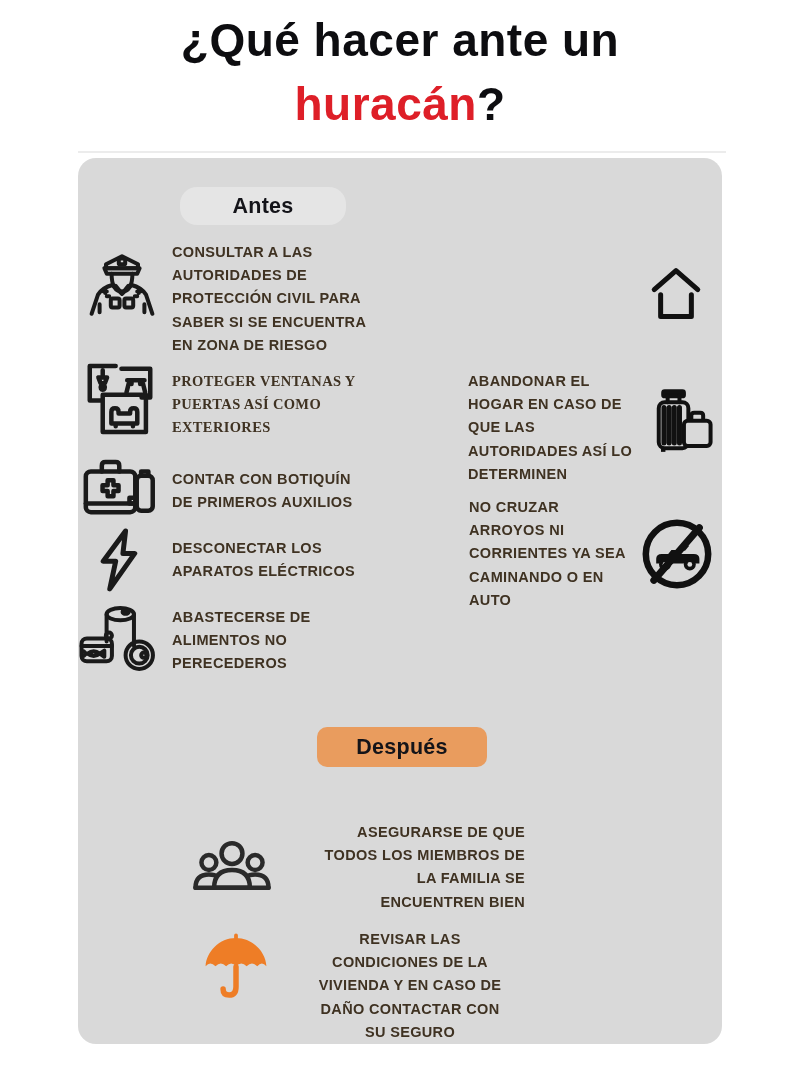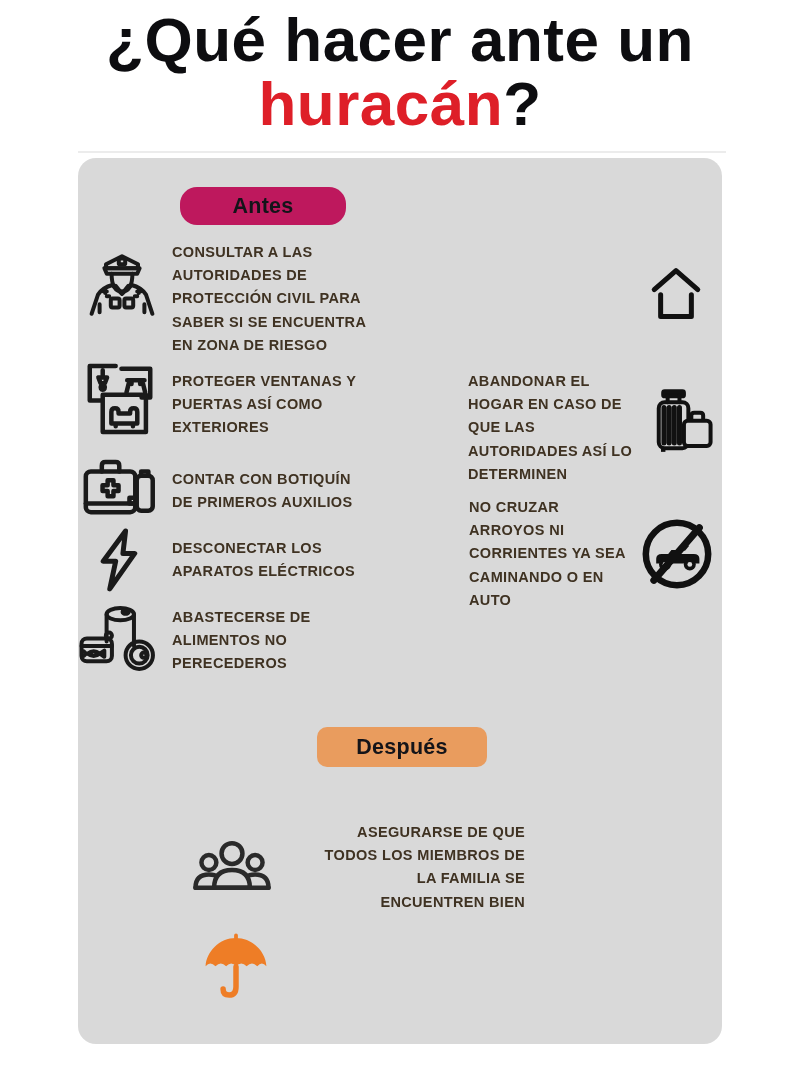--- a/index.html
+++ b/index.html
@@ -1,19 +1,19 @@
 <!DOCTYPE html>
 <html><head>
 <meta charset="utf-8">
 <style>
   html,body{margin:0;padding:0;}
   body{width:800px;height:1070px;background:#ffffff;font-family:"Liberation Sans",sans-serif;position:relative;overflow:hidden;}
   .page{position:absolute;inset:0;}
   .title{position:absolute;top:8px;left:0;width:800px;text-align:center;
-         font-size:62px;font-weight:bold;color:#0d0d10;line-height:64px;letter-spacing:.5px;}
+         font-size:46px;font-weight:bold;color:#0d0d10;line-height:64px;letter-spacing:.5px;}
   .title .red{color:#de1f28;}
   .divider{position:absolute;top:151px;left:78px;width:648px;height:2px;background:#ececec;}
   .card{position:absolute;left:78px;top:158px;width:644px;height:886px;background:#d9d9d9;border-radius:18px;}
   .pill{position:absolute;display:flex;align-items:center;justify-content:center;
         border-radius:10px;font-size:21.5px;font-weight:bold;color:#141419;letter-spacing:.3px;}
   .pill.antes{left:180px;top:187px;width:166px;height:38px;}
   .pill.durante{left:488px;top:188px;width:168px;height:38px;}
   .pill.despues{left:317px;top:727px;width:170px;height:40px;}
   .txt{position:absolute;font-size:14.5px;font-weight:bold;line-height:23.2px;
        letter-spacing:.35px;color:#3f3222;white-space:pre-line;}
@@ -29,21 +29,21 @@
 
   <div class="title">
     <span>¿Qué hacer ante un</span><br>
     <span class="red">huracán</span><span>?</span>
   </div>
 
   <div class="divider"></div>
 
   <div class="card"></div>
 
-  <div class="pill antes" style="background: #be185d; border-radius: 17px;">Antes</div>
+  <div class="pill antes" style="background: #e5e5e5; border-radius: 17px;">Antes</div>
   <div class="pill despues" style="background: rgb(233, 156, 94);">Después</div>
 
   <span class="icon" style="left:82px;top:243px;width:80px;height:84px;">
     <svg viewBox="0 0 100 104" fill="none" stroke="#1a1a1a" stroke-width="4" stroke-linecap="round" stroke-linejoin="round">
       <path d="M30 26 L50 16 L70 26 L70 31 L30 31 Z"></path>
       <rect x="46" y="19" width="8" height="7" rx="1"></rect>
       <path d="M28 31 H72 L69 38 H31 Z"></path>
       <path d="M37 38 Q37 60 50 60 Q63 60 63 38"></path>
       <path d="M12 88 L20 64 Q26 55 38 52 L50 63 L62 52 Q74 55 80 64 L88 88"></path>
       <path d="M42 53 L50 63 L58 53"></path>
@@ -92,21 +92,21 @@
       <circle cx="80" cy="70" r="11"></circle>
       <circle cx="86" cy="70" r="3.5"></circle>
     </svg>
   </span>
 
   <div class="txt" style="left:172px;top:241px;width:210px;">CONSULTAR A LAS
 AUTORIDADES DE
 PROTECCIÓN CIVIL PARA
 SABER SI SE ENCUENTRA
 EN ZONA DE RIESGO</div>
-  <div class="txt" style="left:172px;top:370px;width:215px;">PROTEGER VENTANAS Y
+  <div class="txt" style="left:172px;top:370px;width:215px;font-family:Liberation Serif, serif;">PROTEGER VENTANAS Y
 PUERTAS ASÍ COMO
 EXTERIORES</div>
   <div class="txt" style="left:172px;top:468px;width:225px;">CONTAR CON BOTIQUÍN
 DE PRIMEROS AUXILIOS</div>
   <div class="txt" style="left:172px;top:537px;width:215px;">DESCONECTAR LOS
 APARATOS ELÉCTRICOS</div>
   <div class="txt" style="left:172px;top:606px;width:205px;">ABASTECERSE DE
 ALIMENTOS NO
 PERECEDEROS</div>
 
@@ -167,14 +167,19 @@
       <rect x="47.5" y="6" width="5" height="10" rx="2.5" fill="#ee7d26"></rect>
       <path d="M50 12 C28 12 11 30 10 49 Q16 42 23 49 Q30 42 37 49 Q44 42 50 49 Q57 42 64 49 Q71 42 78 49 Q84 42 90 49 C89 30 72 12 50 12 Z" fill="#ee7d26"></path>
       <path d="M50 50 V76 Q50 87 41 87 Q33 87 33 79" stroke="#ee7d26" stroke-width="5.5" stroke-linecap="round"></path>
     </svg>
   </span>
 
   <div class="txt center" style="left:295px;top:821px;width:230px;text-align:right;">ASEGURARSE DE QUE
 TODOS LOS MIEMBROS DE
 LA FAMILIA SE
 ENCUENTREN BIEN</div>
+  <div class="txt center" style="left:288px;top:928px;width:244px;">REVISAR LAS
+CONDICIONES DE LA
+VIVIENDA Y EN CASO DE
+DAÑO CONTACTAR CON
+SU SEGURO</div>
 
 </div>
 
 </body></html>

